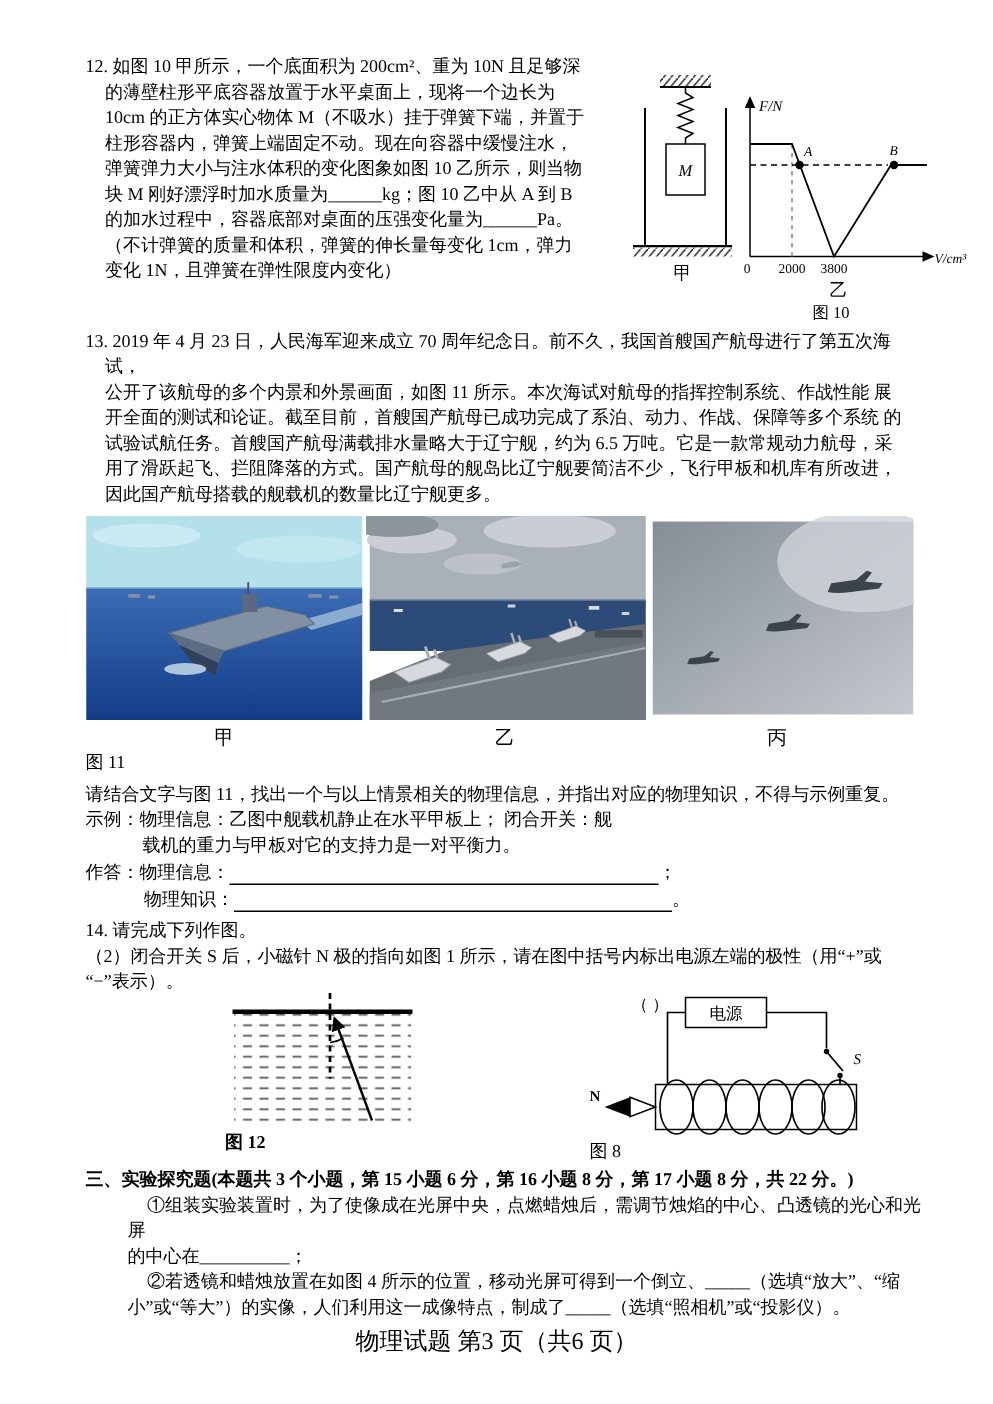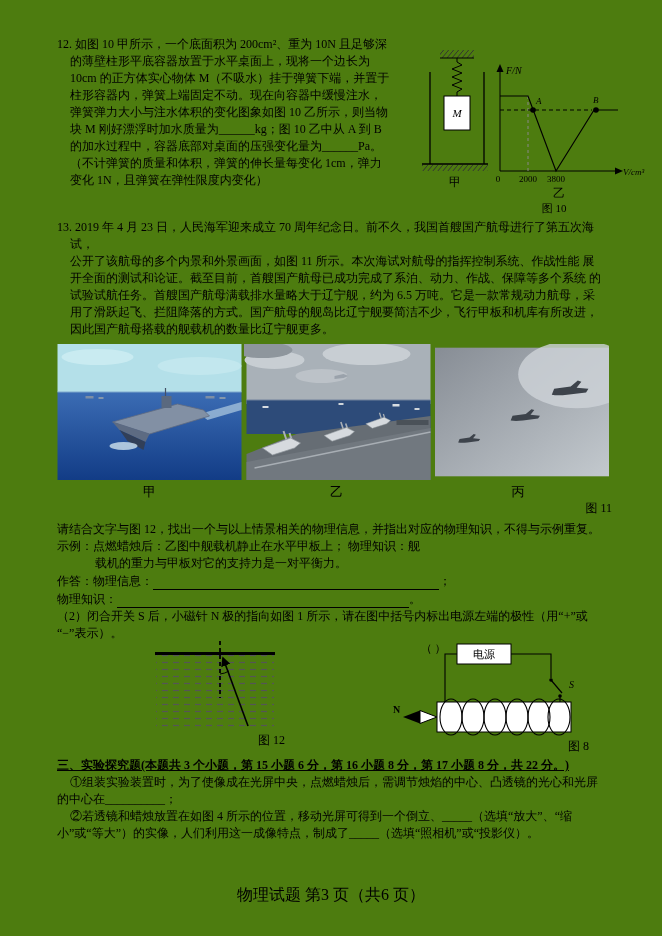--- a/index.html
+++ b/index.html
@@ -1,49 +1,49 @@
 <!DOCTYPE html>
 <html><head>
 <meta charset="utf-8">
 <style>
   html,body{margin:0;padding:0;background:#9a9a9a;}
   .page{
     position:relative;
     width:662px;height:936px;
-    background:#4d7c0f;
+    background:#ffffff;
     margin:0 auto;
     font-family:"Liberation Serif","DejaVu Serif",serif;
     font-size:12px;line-height:17px;color:#000;
     overflow:hidden;
   }
   .content{padding:36px 45px 0 57px;}
   .para{white-space:pre-line;}
   .hang13{padding-left:13px;text-indent:-13px;}
   .hang38{padding-left:38px;text-indent:-38px;}
-  .indent-first{text-indent:13px;}
+  .indent-first{text-indent:13px;margin-left:28px;}
   .q12row{display:flex;align-items:flex-start;}
   .q12text{width:352px;flex:0 0 auto;}
   .fig10wrap{flex:0 0 auto;margin-left:0px;margin-top:10px;}
   .q13para{margin-top:5px;}
   .photos{display:flex;gap:2px;margin-top:6px;}
   .photo{flex:0 0 auto;display:block;}
   .photo-labels{display:flex;margin-top:3px;}
   .photo-labels .pl{text-align:center;font-size:13px;}
   .pl0{width:185px;} .pl1{width:189px;} .pl2{width:174px;}
-  .figcap{text-align:right;font-size:12px;}
+  .figcap{text-align:left;font-size:12px;}
   .fig11cap{width:555px;}
   .ansrow{display:flex;align-items:flex-end;margin-top:1px;}
-  .ansrow2{}
+  .ansrow2{margin-left:39px;}
   .blank{display:inline-block;border-bottom:1px solid #000;height:14px;}
   .blank-a{width:286px;}
   .blank-b{width:292px;}
   .figrow{display:flex;margin-top:-4px;}
-  .fig12box{margin-left:93px;width:135px;}
+  .fig12box{margin-left:93px;width:135px;font-weight:bold;}
   .fig13box{margin-left:108px;width:196px;}
-  .sec-title{font-weight:700;margin-top:2px;text-decoration:underline;}
+  .sec-title{font-weight:700;margin-top:2px;}
   .q14title{margin-top:4px;}
   .footer{position:absolute;left:0;top:886px;width:100%;text-align:center;font-size:16px;}
   svg{display:block;}
   svg text{font-family:"Liberation Serif","DejaVu Serif",serif;}
 </style>
 </head>
 <body>
 
 <div class="page">
   <div class="content">
@@ -190,34 +190,35 @@
         </g>
       </svg>
     </div>
     <div class="photo-labels">
       <div class="pl pl0">甲</div>
       <div class="pl pl1">乙</div>
       <div class="pl pl2">丙</div>
     </div>
     <div class="figcap fig11cap">图 11</div>
 
-    <div class="para" style="margin-top:4px;">请结合文字与图 12，找出一个与以上情景相关的物理信息，并指出对应的物理知识，不得与示例重复。</div>
-    <div class="para hang38">示例：点燃蜡烛后：乙图中舰载机静止在水平甲板上；  物理知识：舰
+    <div class="para" style="margin-top:4px;">请结合文字与图 11，找出一个与以上情景相关的物理信息，并指出对应的物理知识，不得与示例重复。</div>
+    <div class="para hang38">示例：物理信息：乙图中舰载机静止在水平甲板上；  闭合开关：舰
 载机的重力与甲板对它的支持力是一对平衡力。</div>
     <div class="ansrow">
       <span>作答：物理信息：</span>
       <span class="blank blank-a"></span>
       <span>；</span>
     </div>
     <div class="ansrow ansrow2">
       <span>物理知识：</span>
       <span class="blank blank-b"></span>
       <span>。</span>
     </div>
 
+    <div class="q14title">14. 请完成下列作图。</div>
     <div class="para">（2）闭合开关 S 后，小磁针 N 极的指向如图 1 所示，请在图中括号内标出电源左端的极性（用“+”或
 “−”表示）。</div>
 
     <div class="figrow">
       <div class="fig12box">
         <svg width="135" height="94" viewBox="0 0 135 94">
           <defs>
             <pattern id="wdash" width="11" height="7" patternUnits="userSpaceOnUse">
               <line x1="1" y1="3.5" x2="7" y2="3.5" stroke="#555" stroke-width="1.2"></line>
             </pattern>

